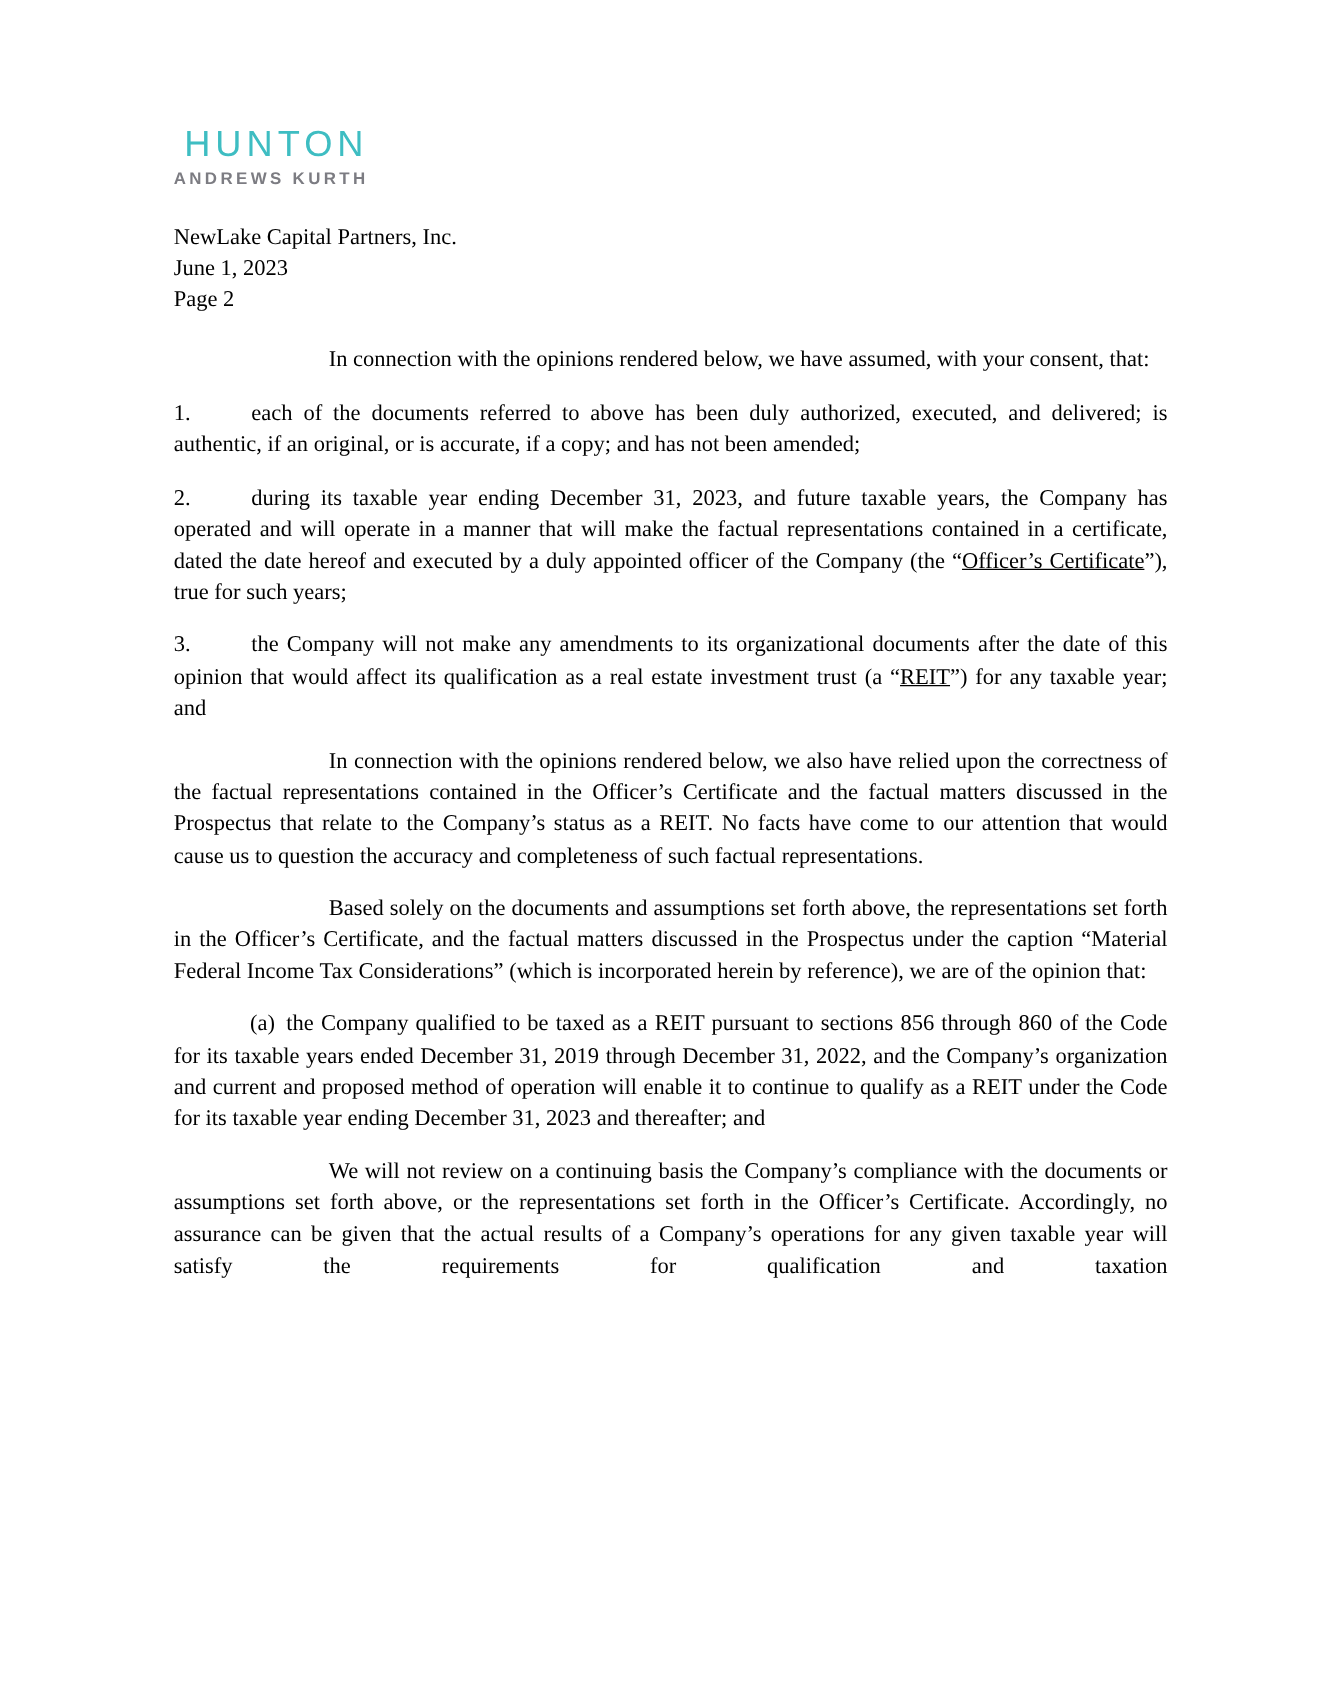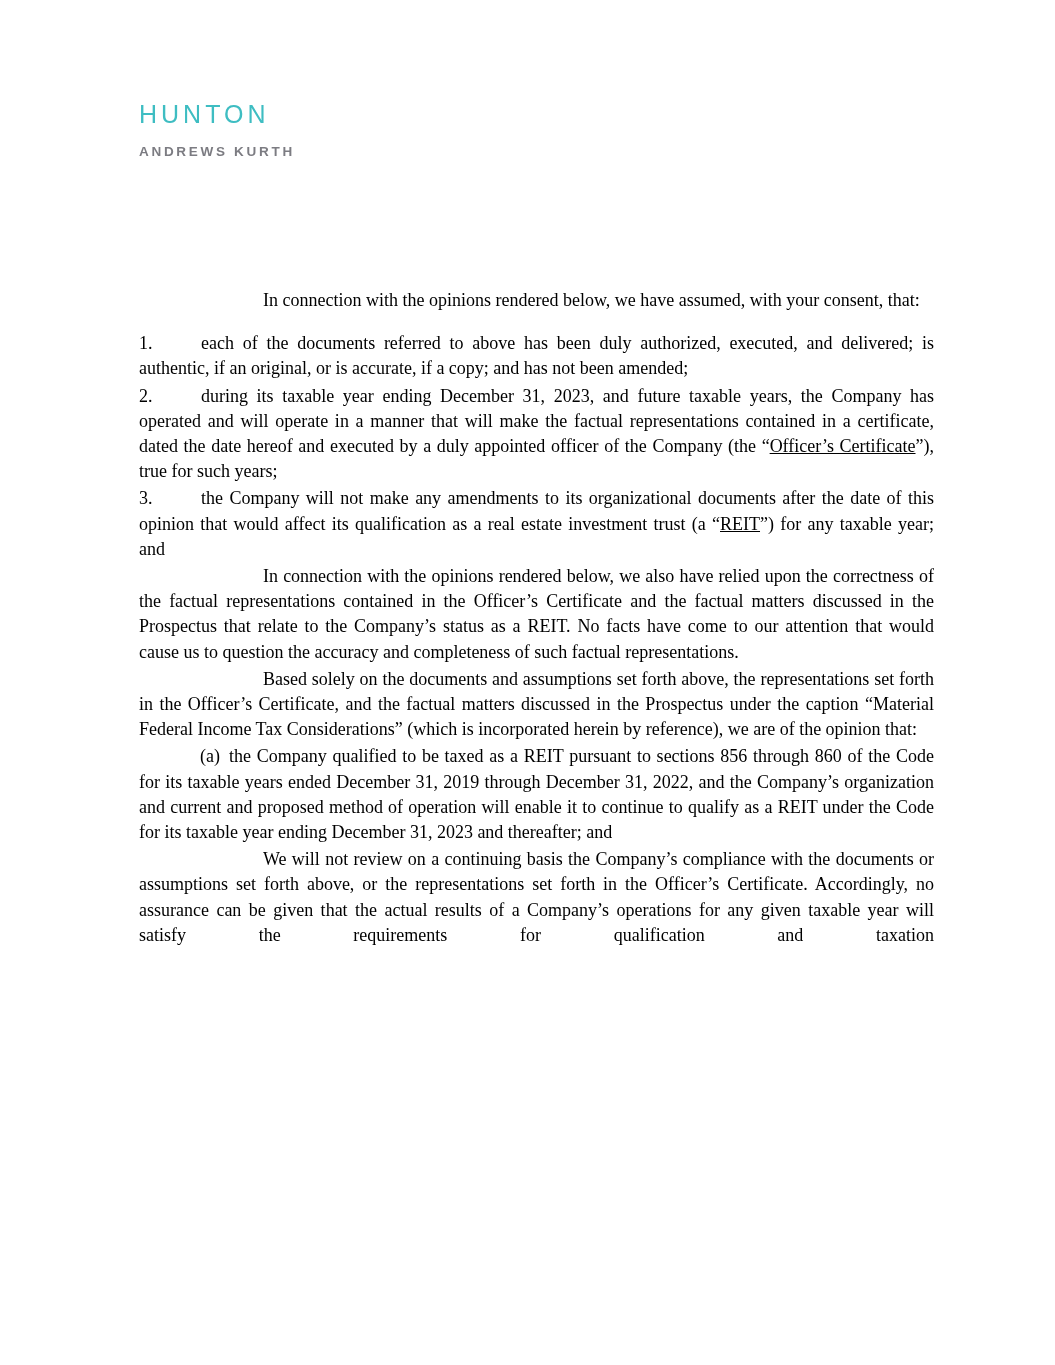--- a/index.html
+++ b/index.html
@@ -3,53 +3,58 @@
 <meta charset="utf-8">
 <style>
   html,body{margin:0;padding:0;background:#ffffff;}
   .page{
     position:relative;width:1055px;height:1365px;background:#ffffff;
     overflow:hidden;color:#000;font-family:"Liberation Serif",serif;
   }
   
   .logo{position:absolute;left:139px;top:101px;}
   .logo-primary{
-    font-family:"Liberation Sans",sans-serif;font-size:25px;line-height:1.08;
-    font-weight:400;letter-spacing:4px;color:var(--logo-primary,#3EBDC2);
+    font-family:"Liberation Sans",sans-serif;font-size:29px;line-height:1.08;
+    font-weight:400;letter-spacing:4px;color:var(--logo-primary,#3EBDC2);text-align:right;
   }
   .logo-secondary{
     font-family:"Liberation Sans",sans-serif;font-size:13.5px;font-weight:bold;
-    letter-spacing:2.7px;color:var(--logo-secondary,#7C7C82);margin-top:16px;
+    letter-spacing:2.7px;color:var(--logo-secondary,#7C7C82);margin-top:3px;
   }
   .addr{position:absolute;left:139px;top:177px;font-size:18px;line-height:25.2px;}
   
   .content{
     position:absolute;left:139px;top:271px;width:795px;
     font-size:18px;line-height:25.2px;text-align:justify;
   }
-  .content .block{margin:2px 0 0 0;}
-  .content .first{margin-top:17px;}
+  .content .block{margin:17px 0 0 0;}
+  .content .first{margin-top:4px;}
   .indent{text-indent:124px;}
   .num-item{margin-left:61px;}
   .num{display:inline-block;width:62px;}
   .sub{margin-left:61px;margin-right:69px;text-indent:61px;}
   .sub-label{padding-right:9px;}
   .u{text-decoration:underline;}
   .cont{text-align-last:justify;}
 </style>
 </head>
 <body>
 
 <div class="page">
 
   <div class="logo">
     <div class="logo-primary">HUNTON</div>
     <div class="logo-secondary">ANDREWS KURTH</div>
   </div>
 
+  <div class="addr">
+    <div>NewLake Capital Partners, Inc.</div>
+    <div>June 1, 2023</div>
+    <div>Page 2</div>
+  </div>
 
   <div class="content">
 
     <p class="indent first">In connection with the opinions rendered below, we have assumed, with your consent, that:</p>
 
     <div class="num-item block"><span class="num">1.</span><span>each of the documents referred to above has been duly authorized, executed, and delivered; is authentic, if an original, or is accurate, if a copy; and has not been amended;</span></div>
 
     <div class="num-item block"><span class="num">2.</span><span>during its taxable year ending December 31, 2023, and future taxable years, the Company has operated and will operate in a manner that will make the factual representations contained in a certificate, dated the date hereof and executed by a duly appointed officer of the Company (the “</span><span class="u">Officer’s Certificate</span><span>”), true for such years;</span></div>
 
     <div class="num-item block"><span class="num">3.</span><span>the Company will not make any amendments to its organizational documents after the date of this opinion that would affect its qualification as a real estate investment trust (a “</span><span class="u">REIT</span><span>”) for any taxable year; and</span></div>

